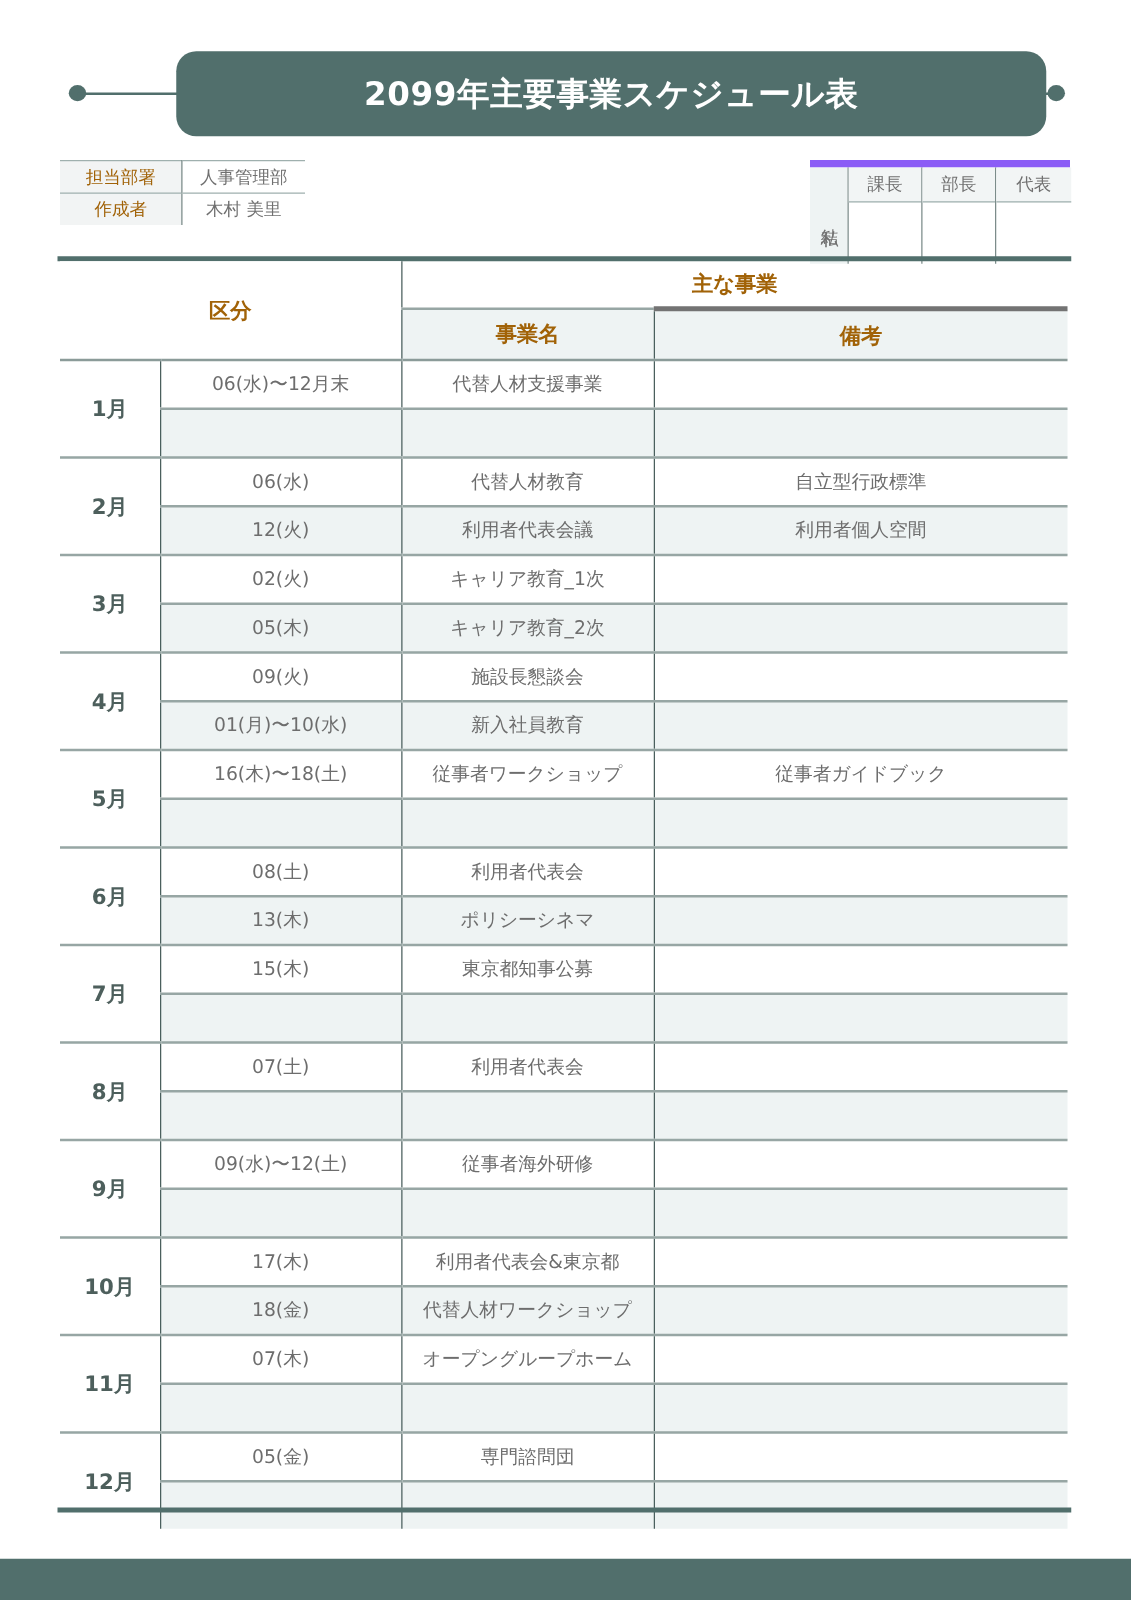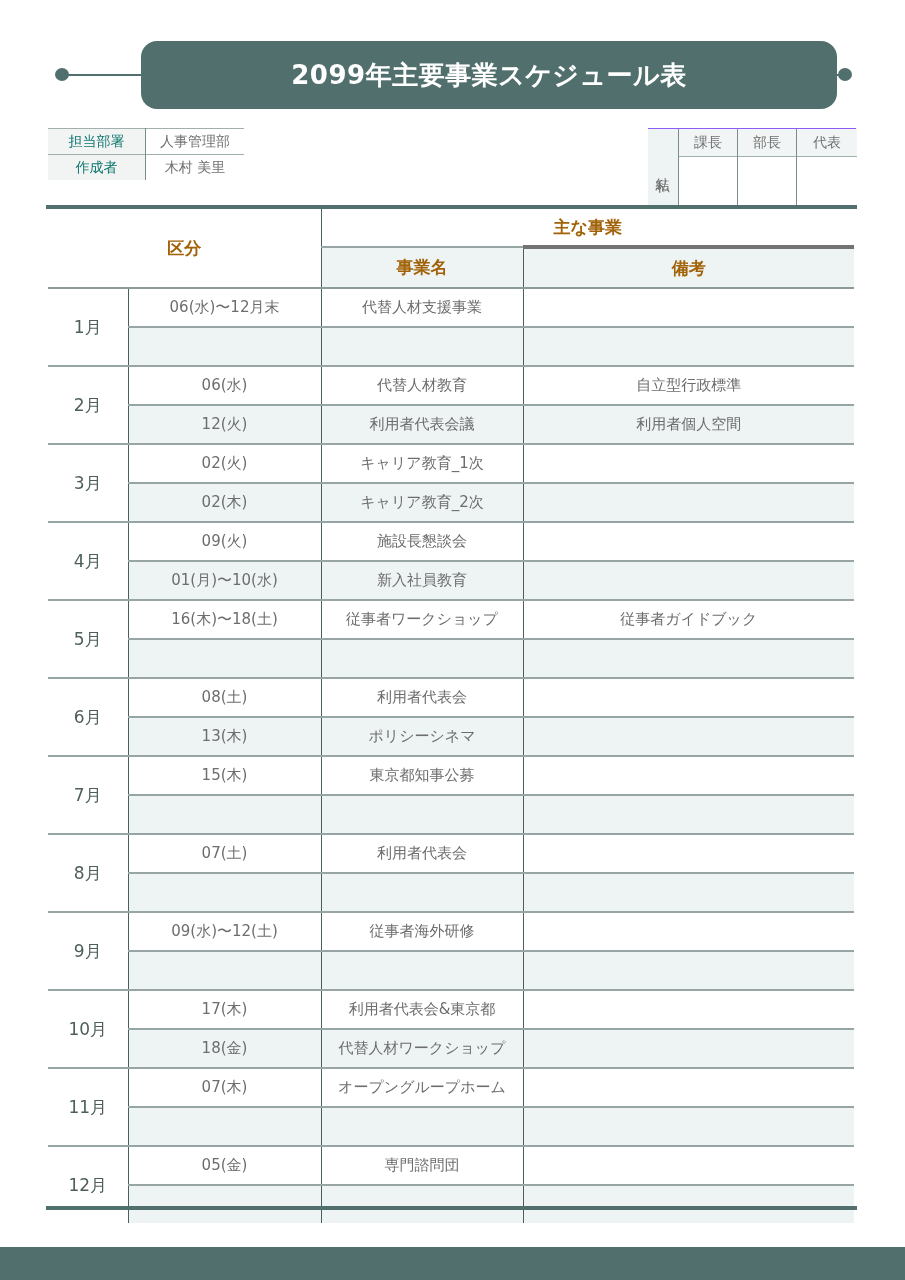--- a/index.html
+++ b/index.html
@@ -14,46 +14,46 @@
   .title-box {
     position:absolute; left:141px; top:41px; width:696px; height:68px;
     background:#516f6c; color:#ffffff;
     display:flex; align-items:center; justify-content:center;
     font-size:26px; font-weight:bold; letter-spacing:0.5px;border-radius:16px;
   }
 
   
   .info-table { position:absolute; left:48px; top:128px; border-collapse:collapse; font-size:14px; }
   .info-table td { height:25px; padding:0; text-align:center; border-top:1px solid #9fb0ae; }
-  .info-table td.k { width:97px; background:#f2f4f4; color:#0f766e; border-right:1px solid #7c8c8a; }
+  .info-table td.k { width:97px; background:#f2f4f4; color:#a16207; border-right:1px solid #7c8c8a; }
   .info-table td.v { width:98px; color:#707070; }
 
   
-  .approval { position:absolute; left:648px; top:128px; width:208px; height:77px; border-top:1px solid #8b5cf6; }
+  .approval { position:absolute; left:648px; top:128px; width:208px; height:77px; border-top:6px solid #8b5cf6; }
   .approval .side {
     position:absolute; left:0; top:0; width:30px; height:77px; background:#eef3f3;
     display:flex; align-items:center; justify-content:center;
     font-size:14px; color:#707070; writing-mode:vertical-rl; letter-spacing:2px;
   }
   .approval .col { position:absolute; top:0; height:77px; border-left:1px solid #7c8c8a; }
   .approval .col .h {
     height:27px; border-bottom:1px solid #9fb0ae; background:#f2f5f5;
     display:flex; align-items:center; justify-content:center; font-size:14px; color:#707070;
   }
 
   .thick { position:absolute; left:46px; width:811px; height:4px; background:#516f6c; }
 
   
   .main-table { position:absolute; left:48px; top:209px; width:806px; border-collapse:collapse; table-layout:fixed; }
   .main-table td { padding:0; text-align:center; font-size:15px; color:#6d6d6d; }
   .main-table .hd { color:#a16207; font-weight:bold; font-size:17px; }
   .main-table tr.hr1 td { height:36px; }
   .main-table tr.hr2 td { height:38px; background:#eef3f3; }
   .main-table td.vline { border-left:1px solid #4a5f5d; }
-  .main-table td.month { font-weight:normal; color:#4d5f5c; font-size:17px; background:#fff; }
+  .main-table td.month { font-weight:bold; color:#4d5f5c; font-size:17px; background:#fff; }
   .main-table tr.r td { height:37px; border-top:2px solid #97a6a4; }
   .main-table tr.r.alt td.cell { background:#eef3f3; }
   .main-table tr.r.alt td { border-top:2px solid #97a6a4; }
   .main-table tr.r.first td { border-top:2px solid #8b9b99; }
 
   .footer-bar { position:absolute; left:0; top:1247px; width:905px; height:33px; background:#516f6c; }
 </style>
 </head>
 <body>
 
@@ -133,21 +133,21 @@
         <td class="cell vline">利用者代表会議</td>
         <td class="cell vline">利用者個人空間</td>
       </tr>
       <tr class="r">
         <td rowspan="2" class="month">3月</td>
         <td class="cell vline">02(火)</td>
         <td class="cell vline">キャリア教育_1次</td>
         <td class="cell vline"></td>
       </tr>
       <tr class="r alt">
-        <td class="cell vline">02(木)</td>
+        <td class="cell vline">05(木)</td>
         <td class="cell vline">キャリア教育_2次</td>
         <td class="cell vline"></td>
       </tr>
       <tr class="r">
         <td rowspan="2" class="month">4月</td>
         <td class="cell vline">09(火)</td>
         <td class="cell vline">施設長懇談会</td>
         <td class="cell vline"></td>
       </tr>
       <tr class="r alt">

